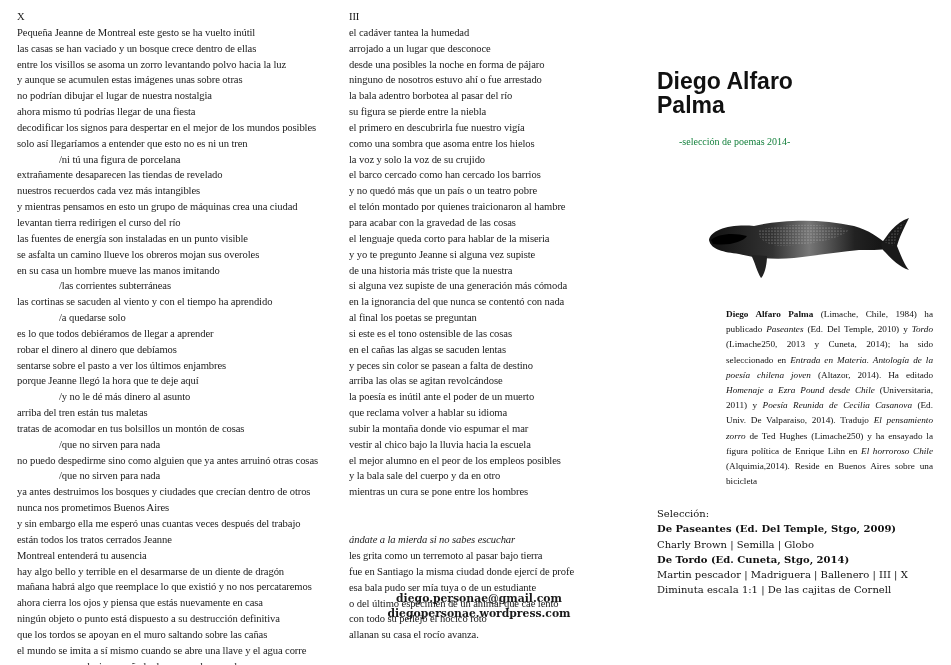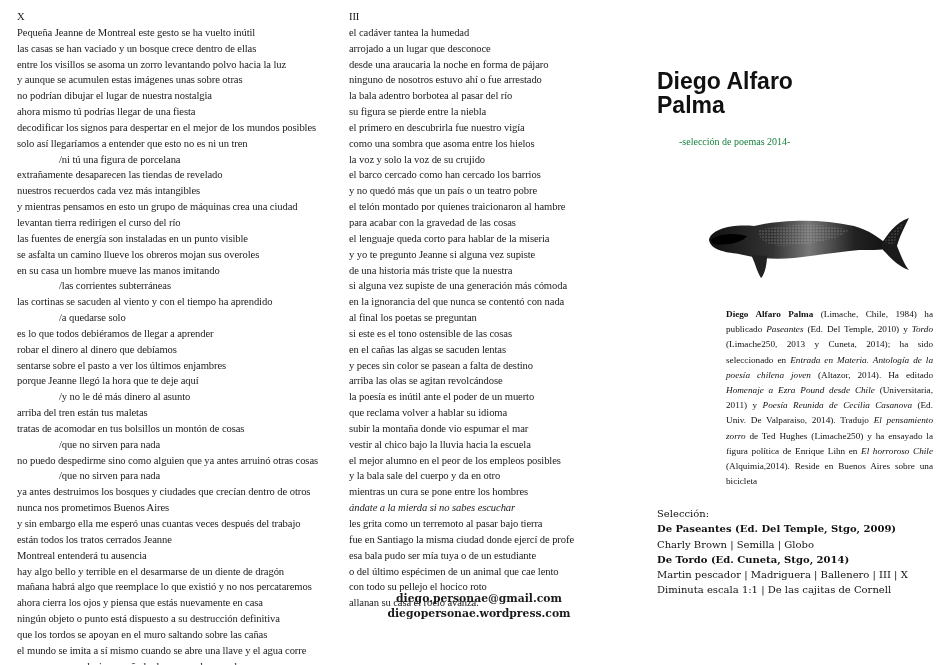--- a/index.html
+++ b/index.html
@@ -2,21 +2,21 @@
 <html><head>
   <meta charset="utf-8">
   <style>
     html, body { margin: 0; padding: 0; background: #ffffff; }
     body { width: 951px; height: 665px; position: relative; overflow: hidden; color: #1a1a1a; }
     .poem-col { position: absolute; font-family: "Liberation Serif", "DejaVu Serif", serif; font-size: 10.6px; line-height: 15.85px; white-space: nowrap; letter-spacing: -0.1px; }
     #col-left { left: 17px; top: 9px; }
     #col-mid { left: 349px; top: 9px; }
     .poem-line { display: block; height: 15.85px; }
     .poem-line.indent { padding-left: 42px; }
-    .poem-line.italic { font-style: italic; }
+    .poem-line.italic { font-style: italic; margin-top: 32px; }
     .poem-title { display: block; height: 15.85px; }
     #contact { position: absolute; left: 349px; top: 591px; width: 260px; text-align: center; font-family: "DejaVu Serif", serif; font-size: 10.8px; font-weight: bold; line-height: 15px; }
     #contact div { display: block; }
     #author-title { position: absolute; left: 657px; top: 69px; font-family: "Liberation Sans", sans-serif; font-weight: bold; font-size: 23px; line-height: 24px; color: #111; }
     #subtitle { position: absolute; left: 679px; top: 136px; font-family: "Liberation Serif", serif; font-size: 10px; color: #15803d; }
     #whale { position: absolute; left: 699px; top: 200px; width: 210px; height: 80px; }
     #bio { position: absolute; left: 726px; top: 307px; width: 207px; font-family: Liberation Serif, serif; font-size: 9.2px; line-height: 15.2px; text-align: justify; color: #111; }
     #bio b { font-weight: bold; }
     #bio i { font-style: italic; }
     #selection { position: absolute; left: 657px; top: 506px; font-family: "DejaVu Serif", serif; font-size: 10px; line-height: 15.3px; color: #111; }
@@ -71,21 +71,21 @@
       <span class="poem-line">el mundo se imita a sí mismo cuando se abre una llave y el agua corre</span>
       <span class="poem-line">una escusa para decir un puñado de cosas sobre un plano.</span>
     </div>
 </div>
 
 <div id="col-mid" class="poem-col">
   <span class="poem-title">III</span>
   <div id="poem-iii-lines">
       <span class="poem-line">el cadáver tantea la humedad</span>
       <span class="poem-line">arrojado a un lugar que desconoce</span>
-      <span class="poem-line">desde una araucaria la noche en forma de pájaro</span>
+      <span class="poem-line">desde una posibles la noche en forma de pájaro</span>
       <span class="poem-line">ninguno de nosotros estuvo ahí o fue arrestado</span>
       <span class="poem-line">la bala adentro borbotea al pasar del río</span>
       <span class="poem-line">su figura se pierde entre la niebla</span>
       <span class="poem-line">el primero en descubrirla fue nuestro vigía</span>
       <span class="poem-line">como una sombra que asoma entre los hielos</span>
       <span class="poem-line">la voz y solo la voz de su crujido</span>
       <span class="poem-line">el barco cercado como han cercado los barrios</span>
       <span class="poem-line">y no quedó más que un país o un teatro pobre</span>
       <span class="poem-line">el telón montado por quienes traicionaron al hambre</span>
       <span class="poem-line">para acabar con la gravedad de las cosas</span>

